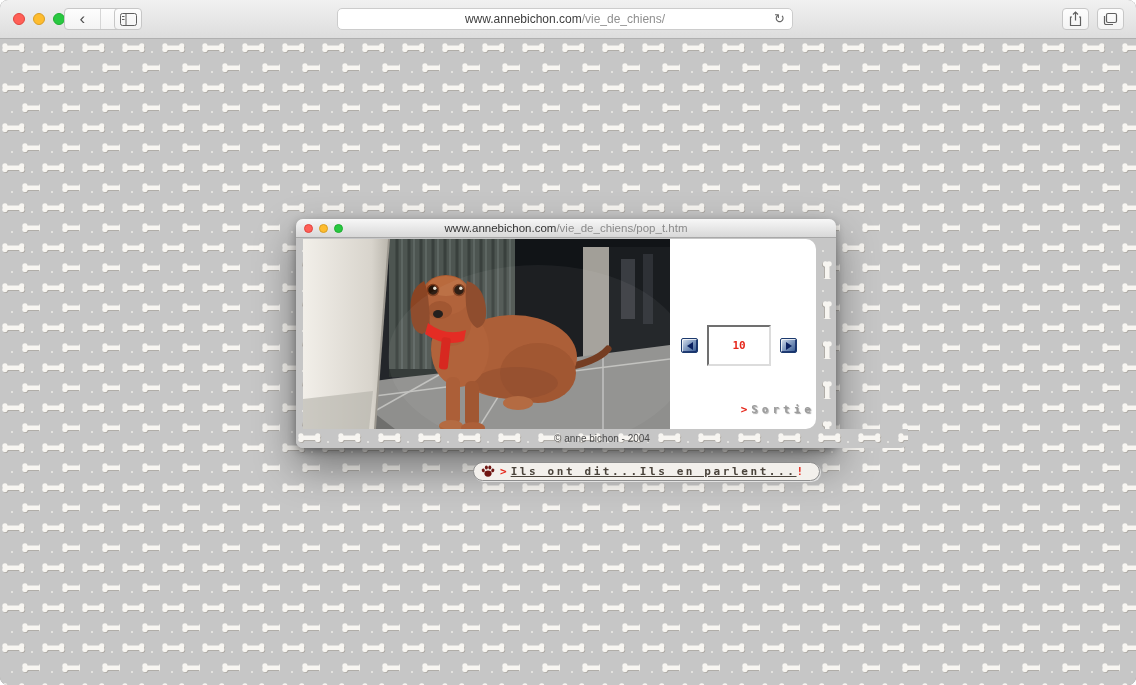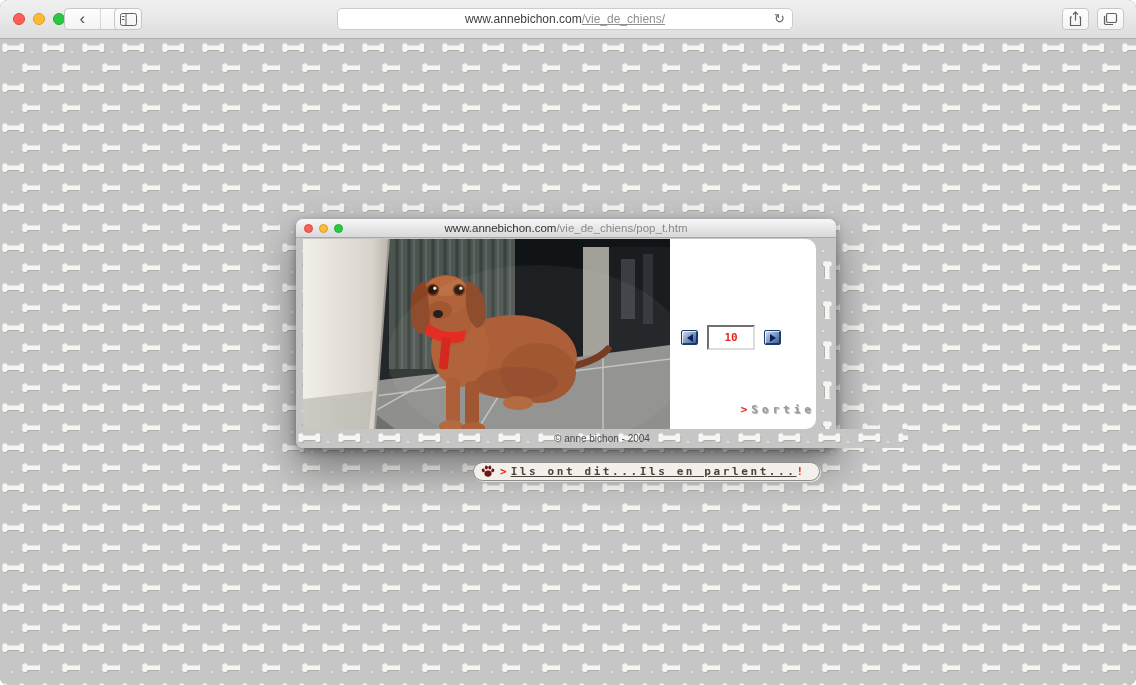--- a/index.html
+++ b/index.html
@@ -18,21 +18,21 @@
           box-sizing:border-box;color:#5a5a5a;}
   .navgroup{left:64px;width:72px;padding:0;}
   .navgroup .half{flex:1;text-align:center;font-size:17px;line-height:20px;}
   .navgroup .half.back{color:#4f4f4f;}
   .navgroup .half.fwd{color:#c3c3c3;border-left:1px solid #d6d6d6;}
   .sidebarbtn{left:114px;width:28px;}
   .urlfield{position:absolute;left:337px;top:8px;width:456px;height:22px;background:#ffffff;
             border:1px solid #cccccc;border-radius:5px;display:flex;align-items:center;justify-content:center;
             font-size:12px;box-sizing:border-box;}
   .urlfield .domain{color:#3e3e3e;}
-  .urlfield .path{color:#8f8f8f;text-decoration:underline;}
+  .urlfield .path{color:#8f8f8f;}
   .reload{position:absolute;right:7px;top:2px;font-size:13px;color:#666;cursor:default;}
   .sharebtn{left:1062px;width:27px;}
   .tabsbtn{left:1097px;width:27px;}
   
   .page{position:absolute;top:39px;left:0;right:0;bottom:0;overflow:hidden;}
   .patternfill{position:absolute;top:0;left:0;width:100%;height:100%;}
   
   .popup{position:absolute;left:296px;top:180px;width:540px;height:229px;border-radius:7px;
          box-shadow:0 18px 40px rgba(0,0,0,.42),0 3px 9px rgba(0,0,0,.32);background:#c6c6c6;}
   .popup-titlebar{position:absolute;top:0;left:0;right:0;height:19px;border-radius:7px 7px 0 0;
@@ -48,21 +48,21 @@
          border-radius:0 10px 10px 0;}
   .nav-row{position:absolute;left:11px;top:86px;display:flex;align-items:center;gap:9px;}
   .arrow-btn{width:17px;height:15px;background:linear-gradient(135deg,#dde5ef 0%,#90a6c8 40%,#31568e 100%);
              border:1px solid #1c3a6e;border-radius:2px;display:flex;align-items:center;justify-content:center;
              box-shadow:inset 1px 1px 0 rgba(255,255,255,.75),inset -1px -1px 0 rgba(10,32,96,.75);
              padding:0;cursor:pointer;}
   .tri{width:0;height:0;border-style:solid;}
   .tri.left{border-width:4.5px 6px 4.5px 0;border-color:transparent #0a2060 transparent transparent;}
   .tri.right{border-width:4.5px 0 4.5px 6px;border-color:transparent transparent transparent #0a2060;}
   .page-input{width:36px;height:13px;border:2px solid;border-color:#707070 #dcdcdc #dcdcdc #707070;
-              text-align:center;color:#e6281c;font:bold 11px "DejaVu Sans Mono",monospace;background:#ffffff;padding:4px;}
+              text-align:center;color:#e6281c;font:bold 11px "DejaVu Sans Mono",monospace;background:#ffffff;padding:12px;}
   .sortie{position:absolute;right:1px;bottom:13px;font:bold 11px "DejaVu Sans Mono",monospace;
           letter-spacing:4px;color:#9b9b9b;text-shadow:1px 1px 1px rgba(0,0,0,.35);cursor:pointer;white-space:nowrap;}
   .sortie .chev{color:#e6281c;text-shadow:none;}
   .popup-footer{position:absolute;top:210px;left:0;width:612px;height:19px;border-radius:0 0 7px 7px;overflow:hidden;}
   .popup-footer .copy{position:absolute;top:0;left:0;width:100%;height:100%;display:flex;align-items:center;
           justify-content:center;font-size:10px;color:#4a4a4a;}
   
   .banner{position:absolute;left:473px;top:423px;width:347px;height:19px;background:#f3f0ec;
           border:1px solid #8d8d8d;border-radius:10px;box-sizing:border-box;display:flex;align-items:center;
           padding:0 7px;cursor:pointer;box-shadow:1px 1px 0 rgba(255,255,255,.6);}

